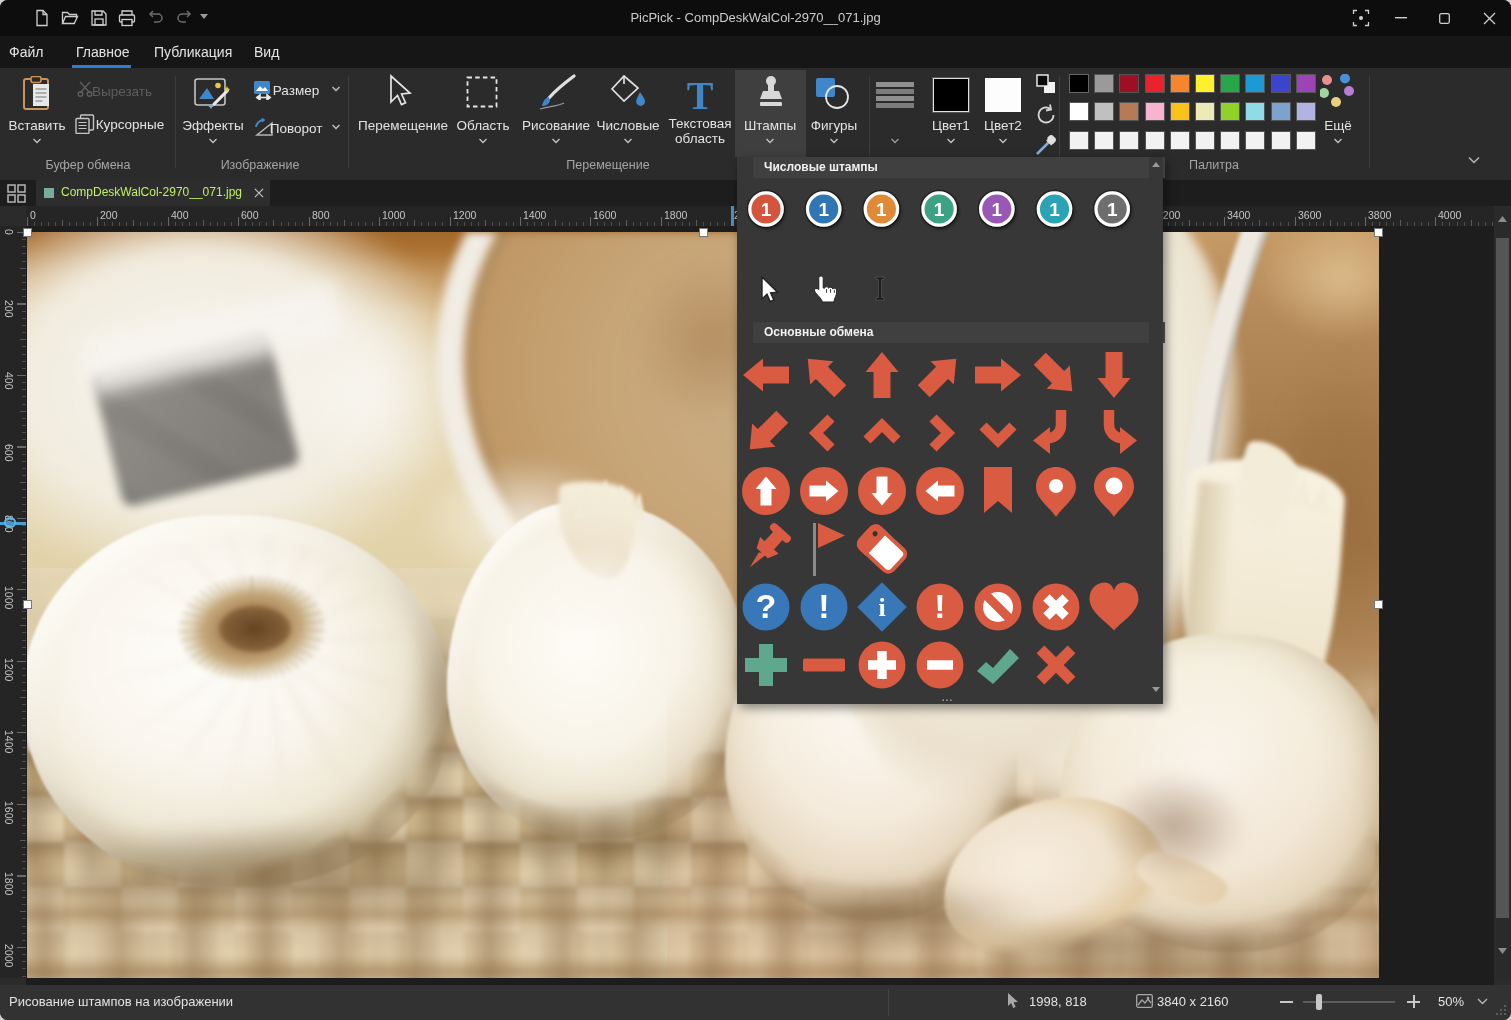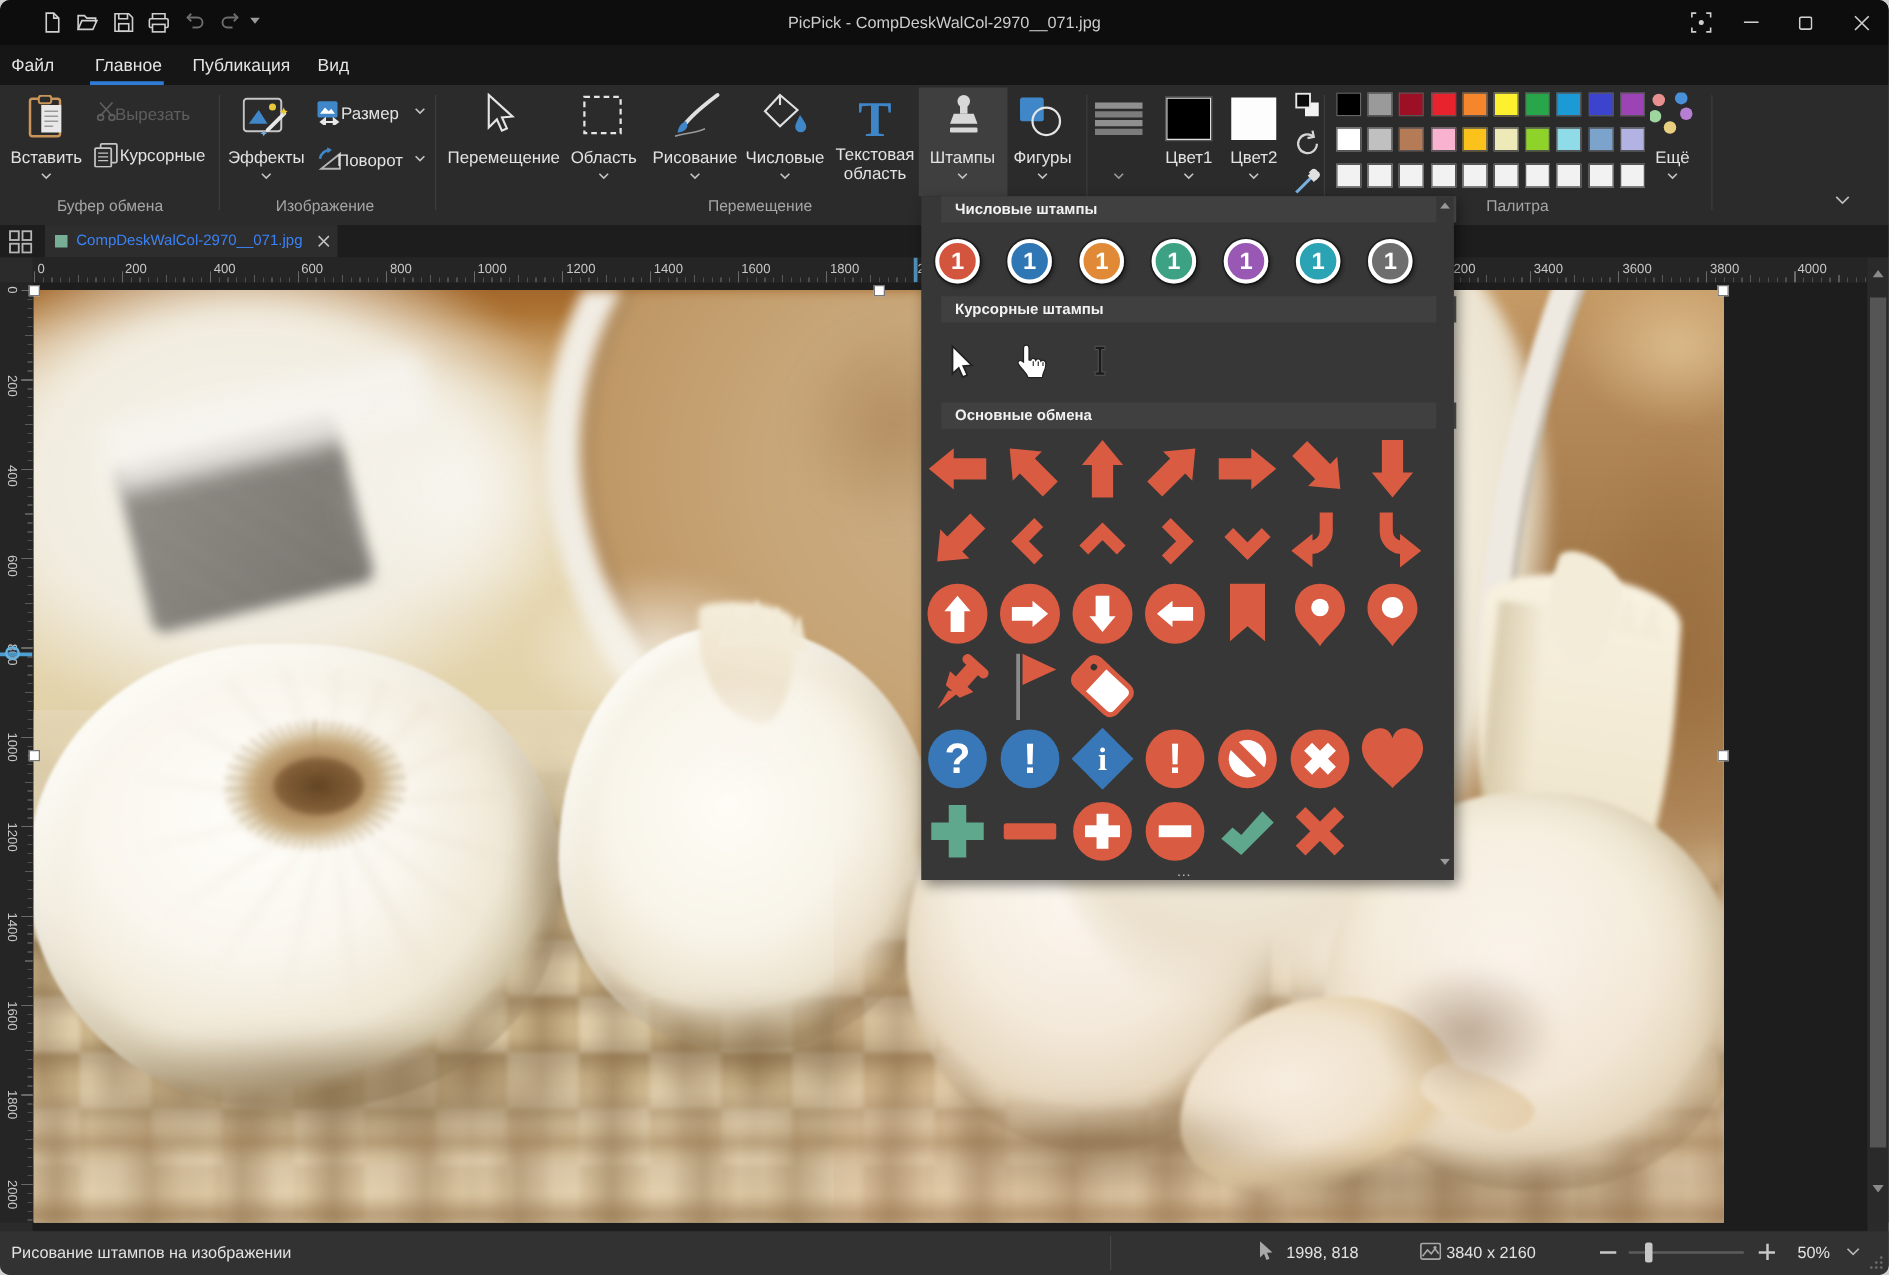--- a/index.html
+++ b/index.html
@@ -22,21 +22,21 @@
 #ribbon { position:absolute; left:0; top:68px; width:1511px; height:112px; background:#2b2b2b; }
 .glabel { position:absolute; top:90px; font-size:12.5px; color:#a5a5a5; text-align:center; transform:translateX(-50%); }
 .gsep { position:absolute; top:8px; height:92px; width:1px; background:#3d3d3d; }
 .rlab { position:absolute; font-size:13.5px; color:#e2e2e2; text-align:center; transform:translateX(-50%); white-space:nowrap; }
 .car { position:absolute; width:9px; height:5px; transform:translateX(-50%); }
 .car svg { display:block; }
 #stampbtn { position:absolute; left:735px; top:2px; width:71px; height:87px; background:#3f3f3f; }
 
 
 #tabs { position:absolute; left:0; top:180px; width:1511px; height:26px; background:#1d1d1d; }
-#tab1 { position:absolute; left:36px; top:0; width:234px; height:26px; background:#2d2d2d; color:#3b82f6; font-size:12px; }
+#tab1 { position:absolute; left:36px; top:0; width:234px; height:26px; background:#2d2d2d; color:#bef264; font-size:12px; }
 
 
 #hruler { position:absolute; left:26px; top:206px; width:1468px; height:20px; background:#252525;
   background-image:
     repeating-linear-gradient(90deg, #6a6a6a 0 1px, transparent 1px 70.42px),
     repeating-linear-gradient(90deg, #5a5a5a 0 1px, transparent 1px 35.21px),
     repeating-linear-gradient(90deg, #4e4e4e 0 1px, transparent 1px 7.042px);
   background-size: 1468px 9px, 1468px 6px, 1468px 4px;
   background-position: 1px 11px, 1px 14px, 1px 16px;
   background-repeat:no-repeat; }
@@ -634,21 +634,20 @@
 <circle r="18.6" fill="none" stroke="rgba(0,0,0,0.4)" stroke-width="1.2"></circle>
 <circle r="16.2" fill="#2ba3b4" stroke="#ffffff" stroke-width="3.2"></circle>
 <text y="6.5" text-anchor="middle" font-size="19" font-weight="bold" fill="#fff">1</text>
 </g>
 <g transform="translate(375.2,26)" filter="url(#ds)">
 <circle r="18.6" fill="none" stroke="rgba(0,0,0,0.4)" stroke-width="1.2"></circle>
 <circle r="16.2" fill="#6e6e6e" stroke="#ffffff" stroke-width="3.2"></circle>
 <text y="6.5" text-anchor="middle" font-size="19" font-weight="bold" fill="#fff">1</text>
 </g>
   </svg>
-  <div class="phead" style="top:80px">Курсорные штампы</div>
   <svg class="abs" style="left:0;top:104px" width="412" height="62" viewBox="0 0 412 62">
 
     <g transform="translate(25,16)">
       <path d="M0,0 L0,22 L5,17.3 L8.2,24.6 L11.8,23 L8.6,15.9 L15.5,15.3 Z" fill="#fff" stroke="#222" stroke-width="1.4"></path>
     </g>
     <g transform="translate(76,12)">
       <path d="M8,3 c1.3,0 2.2,0.9 2.2,2.4 v9.6 l1.4,0.2 c0,0 0.3,-1.5 2,-1.5 c1.2,0 1.8,0.7 2,1.6 c0.5,-0.8 1.2,-1.2 2.2,-1.1 c1.1,0.1 1.7,0.7 1.9,1.7 c0.6,-0.6 1.3,-0.8 2.1,-0.6 c1.3,0.3 1.9,1.2 1.9,2.8 c0,2.9 -0.7,4.6 -1.7,6.8 c-0.8,1.8 -1,3.1 -1,4.1 h-11.6 c-0.5,-1.9 -1.7,-3.6 -3.5,-5.5 c-1.5,-1.6 -3.4,-3.5 -4.3,-5.4 c-0.8,-1.8 0.8,-3.2 2.6,-2.5 l1.6,1 v-11.2 c0,-1.5 0.9,-2.4 2.2,-2.4 z" fill="#fff" stroke="#222" stroke-width="1"></path>
       <path d="M13.6,16 v3.8 M17.6,16.2 v3.6 M21.4,16.8 v3" stroke="#222" stroke-width="0.9" fill="none"></path>
     </g>
     <g transform="translate(139,16)" fill="#1b1b1b" stroke="#555" stroke-width="0.8">

